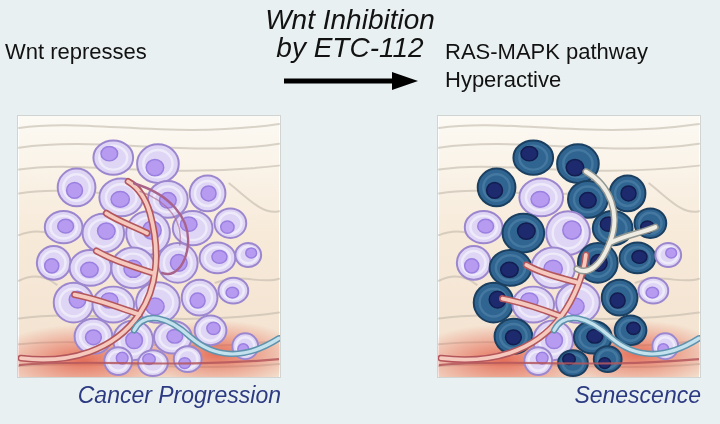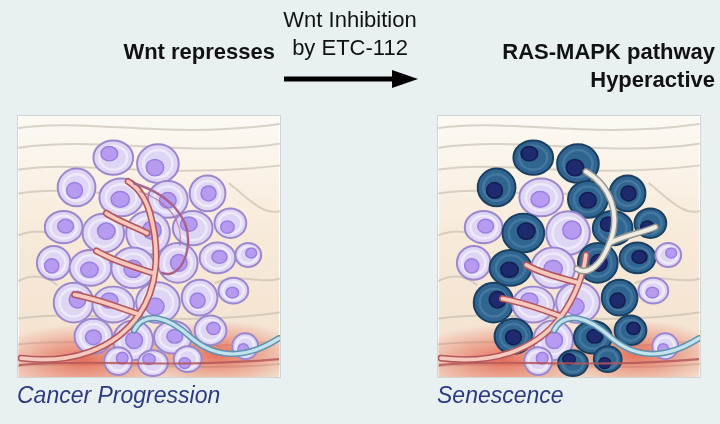--- a/index.html
+++ b/index.html
@@ -4,43 +4,43 @@
 <style>
   html,body{margin:0;padding:0;}
   body{
     width:720px;height:424px;
     background:var(--background,#e9f0f2);
     font-family:"Liberation Sans", sans-serif;
     position:relative;overflow:hidden;
   }
   .stage{position:absolute;inset:0;}
   .heading{
-    position:absolute;text-align:right;
+    position:absolute;text-align:left;
     color:var(--title-text,#111);
-    font-size:22px;line-height:28px;font-weight:700;
+    font-size:22px;line-height:28px;font-weight:400;
   }
   .heading.left{left:5px;top:38px;width:270px;}
   .heading.right{left:445px;top:38px;width:270px;}
   .center-label{
     position:absolute;left:262px;top:6px;width:176px;
     text-align:center;color:var(--title-text,#111);
-    font-size:22px;line-height:28px;
+    font-size:28px;line-height:28px;font-style:italic;
   }
   .arrow-wrap{margin-top:6px;}
   .panel{
     position:absolute;top:115px;width:264px;height:263px;
     border:1.5px solid var(--panel-border,#d0d5d4);
     box-sizing:border-box;background:#fff;
   }
   .panel.left{left:17px;}
   .panel.right{left:437px;}
   .panel svg{display:block;width:100%;height:100%;}
   .caption{
     position:absolute;top:382px;width:264px;
-    text-align:left;font-style:italic;font-size:23px;
+    text-align:right;font-style:italic;font-size:23px;
     color:var(--caption-text,#2c3a82);
   }
   .caption.left{left:17px;}
   .caption.right{left:437px;}
 
   
   stop.st-top{stop-color:var(--tissue-top,#fcfaf4);}
   stop.st-mid{stop-color:var(--tissue-mid,#f7ead9);}
   stop.st-bot{stop-color:var(--tissue-bottom,#f3e1cf);}
   stop.st-glow0{stop-color:var(--glow-red,#e04a33);stop-opacity:.75;}

